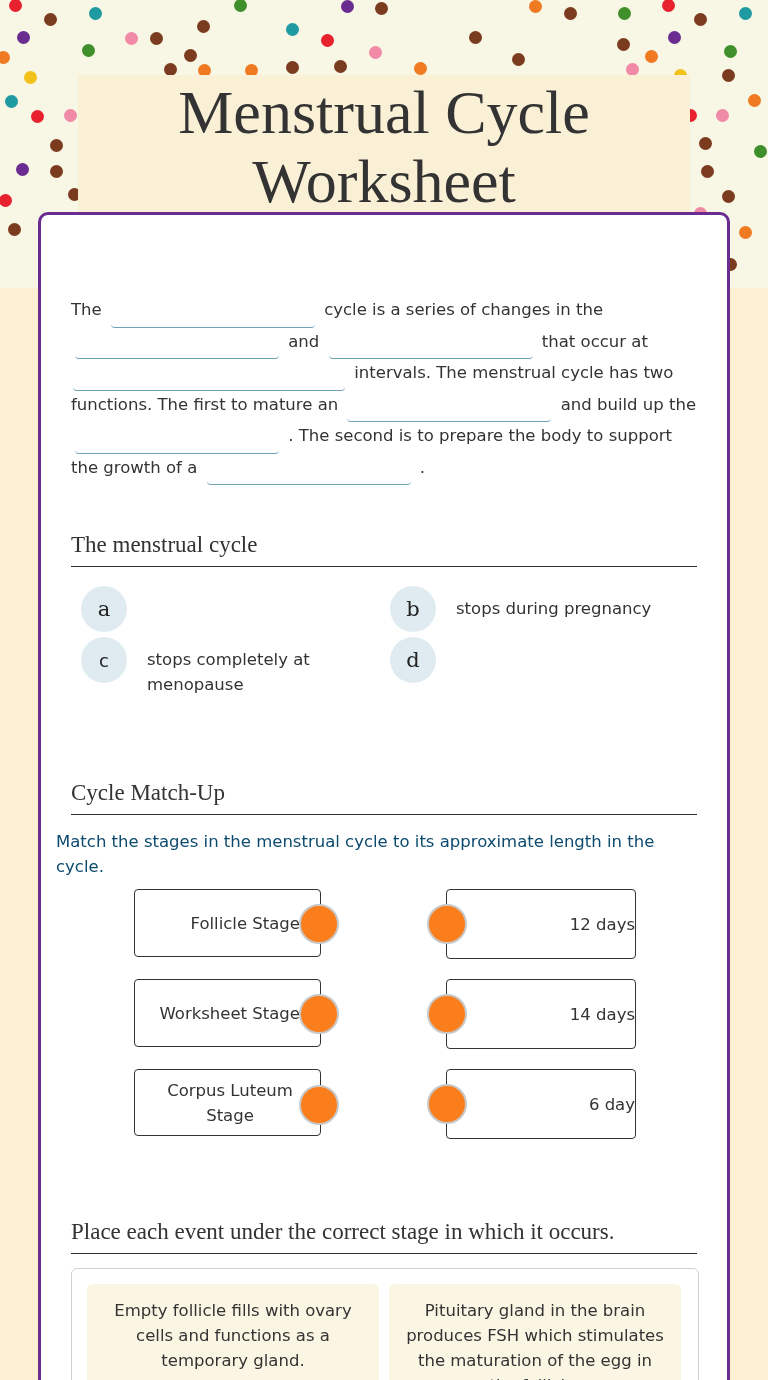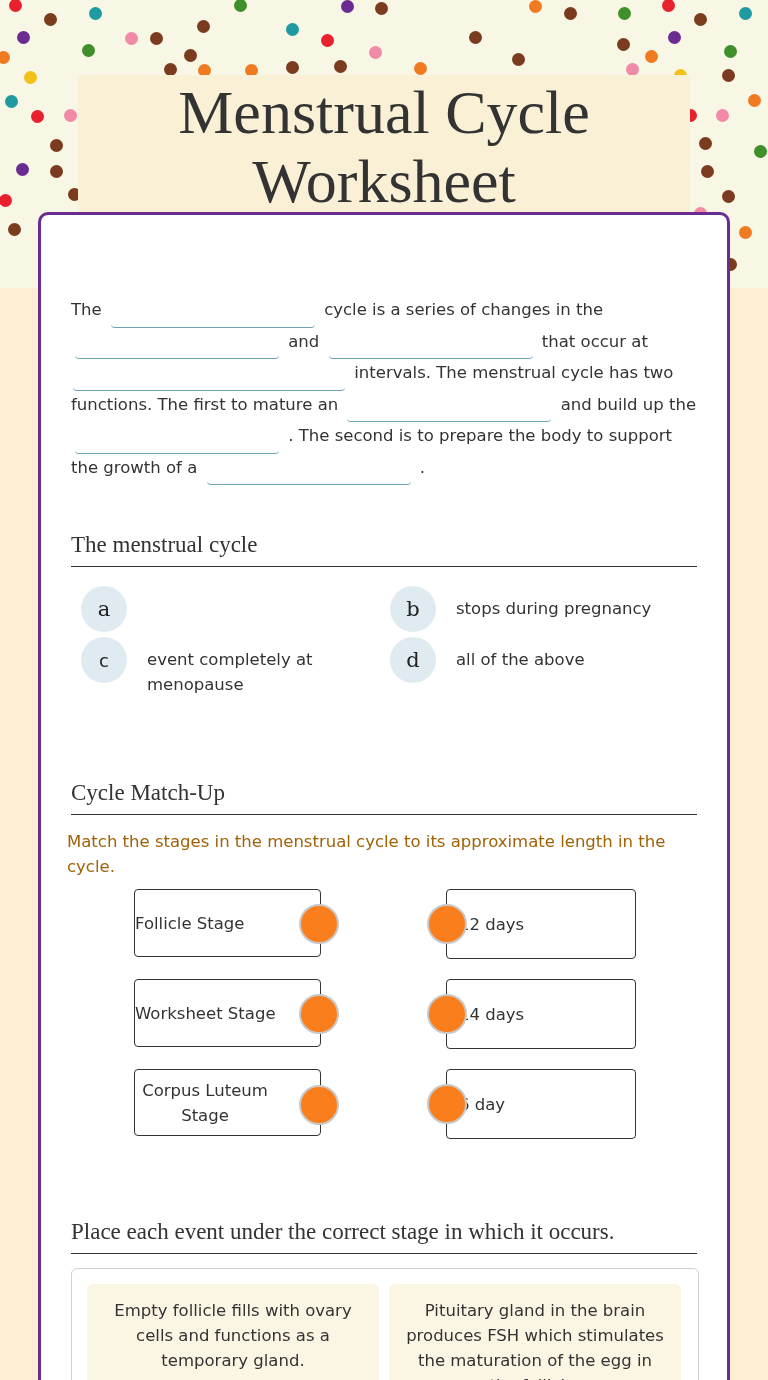--- a/index.html
+++ b/index.html
@@ -45,26 +45,26 @@
   .choice { position:absolute; display:flex; align-items:flex-start; }
   .choice .badge {
     width:46px; height:46px; border-radius:50%; background:#dfebf1;
     display:flex; align-items:center; justify-content:center;
     font-family:"DejaVu Serif", serif; font-size:21px; color:#222; flex-shrink:0;
   }
   .choice .ctext {
     margin-left:20px; margin-top:10px; font-size:16.5px; line-height:25px; color:#333; width:190px;
   }
   .instr {
-    position:absolute; left:67px; top:829px; width:630px;
-    font-size:16.5px; line-height:25px; color:#a16207;
+    position:absolute; left:56px; top:829px; width:630px;
+    font-size:16.5px; line-height:25px; color:#0c4a6e;
   }
   .mbox {
     position:absolute; width:186px; height:68px; border:1.5px solid #333;
-    border-radius:4px; background:#fff; display:flex; align-items:center; justify-content:flex-start;
+    border-radius:4px; background:#fff; display:flex; align-items:center; justify-content:flex-end;
     text-align:center; font-size:16.5px; line-height:25px; color:#333;
   }
   .mbox.left { left:134px; padding-right:20px; box-sizing:border-box; width:187px; }
   .mbox.right { left:446px; padding-left:0; width:188px; }
   .knob {
     position:absolute; width:40px; height:40px; border-radius:50%;
     background:#fb7e1c; border:2px solid #c8c8c8; box-sizing:border-box;
   }
   .sort-area {
     position:absolute; left:71px; top:1268px; width:626px; height:140px;
@@ -165,25 +165,24 @@
 
 <div class="choice" style="left:81px; top:586px;">
   <div class="badge">a</div>
 </div>
 <div class="choice" style="left:390px; top:586px;">
   <div class="badge">b</div>
   <div class="ctext" style="width:240px;">stops during pregnancy</div>
 </div>
 <div class="choice" style="left:81px; top:637px;">
   <div class="badge" style="font-family:'DejaVu Sans',sans-serif;font-size:18px;">c</div>
-  <div class="ctext" style="width:180px;">event completely at menopause</div>
+  <div class="ctext" style="width:180px;">stops completely at menopause</div>
 </div>
 <div class="choice" style="left:390px; top:637px;">
   <div class="badge">d</div>
-  <div class="ctext" style="width:240px;">all of the above</div>
 </div>
 
 <div class="section-title" style="top:780px;">Cycle Match-Up</div>
 <div class="instr">Match the stages in the menstrual cycle to its approximate length in the cycle.</div>
 
 <div class="mbox left" style="top:889px;">
     <span>Follicle Stage</span>
   </div>
 <div class="mbox left" style="top:979px;">
     <span>Worksheet Stage</span>

